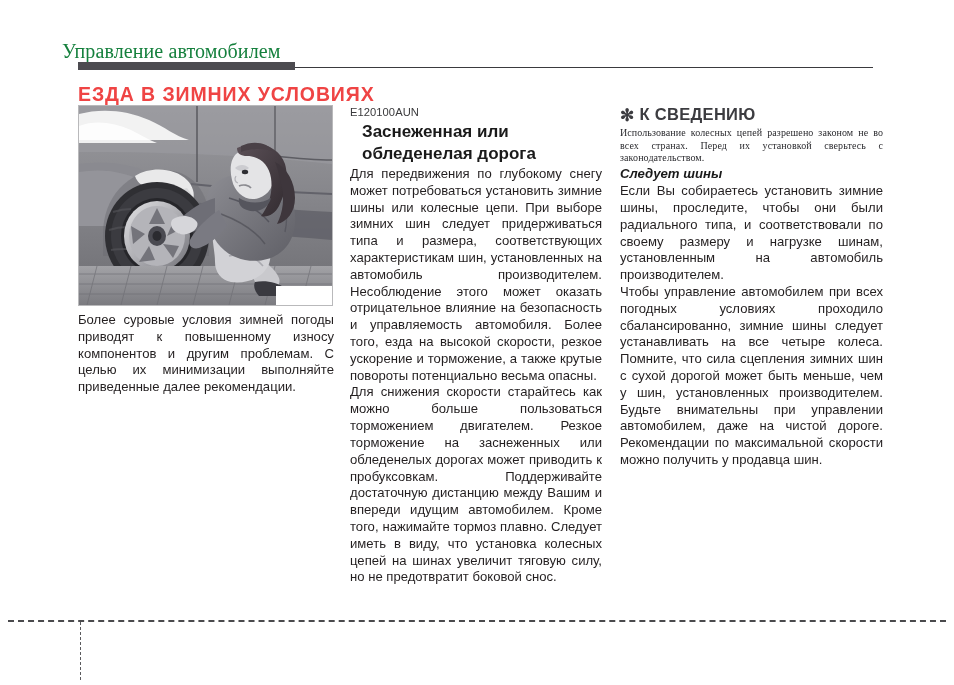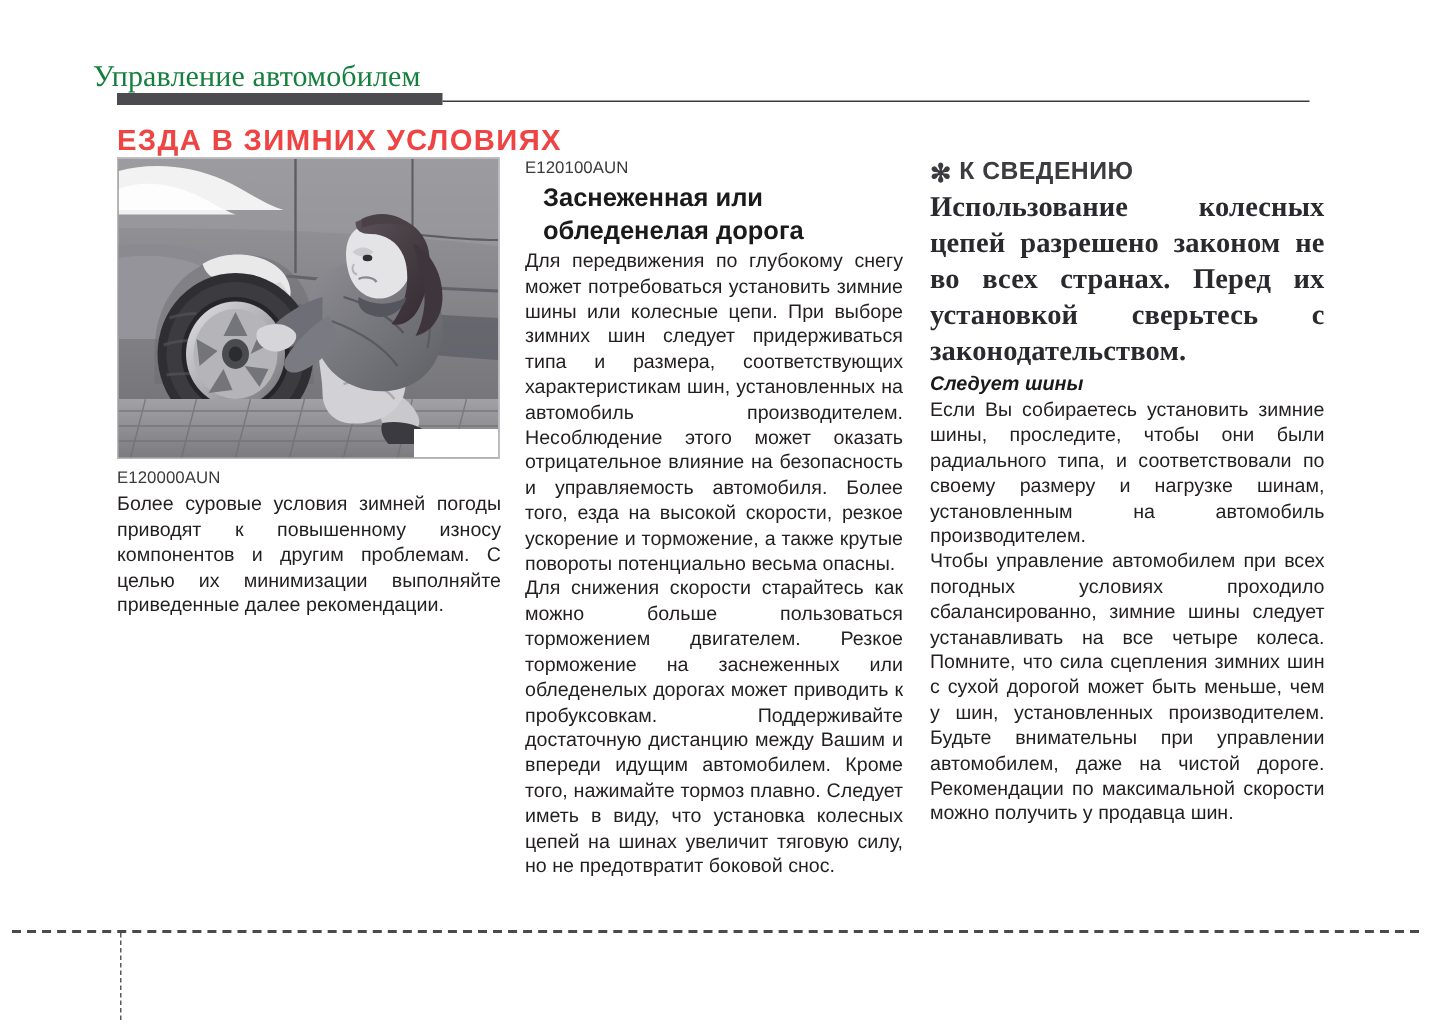--- a/index.html
+++ b/index.html
@@ -144,22 +144,22 @@
   }
   .note-head .asterisk {
     font-size: 17px;
     line-height: 1;
     position: relative;
     top: 1px;
   }
   p.note-body {
     margin: 0;
     font-family: "Liberation Serif", serif;
-    font-size: 19px;
-    font-weight: bold;
+    font-size: 10px;
+    font-weight: normal;
     line-height: 1.265;
     text-align: justify;
     color: #2a2a2e;
     letter-spacing: .1px;
   }
 
   
   .crop-h {
     position: absolute;
     left: 8px;
@@ -308,21 +308,20 @@
       <path d="M158,42 C178,32 200,40 206,58 C210,72 206,88 200,100 C196,108 188,112 182,110 C190,100 194,86 192,72 C190,58 180,50 168,50 C162,50 158,48 158,42 Z" fill="url(#hairGrad)"></path>
       <path d="M196,56 C208,62 216,76 216,92 C216,106 208,116 198,118 C204,106 206,92 202,78 C200,68 198,60 196,56 Z" fill="#3e363c"></path>
       <path d="M162,40 C174,34 188,36 196,46 C186,42 172,42 162,46 Z" fill="#4a4147"></path>
 
       <path d="M160,92 C170,98 182,98 192,92 C190,102 178,108 168,104 C162,102 159,98 160,92 Z" fill="#55555d"></path>
     </svg>
     <div class="corner-mask"></div>
   </div>
 
   <div class="fig-caption-block">
-    <div class="code">E120000AUN</div>
     <p class="body">Более суровые условия зимней погоды приводят к повышенному износу компонентов и другим проблемам. С целью их минимизации выполняйте приведенные далее рекомендации.</p>
   </div>
 </div>
 
 <div class="col col-mid">
   <div class="code">E120100AUN</div>
   <div class="sub-head">Заснеженная или обледенелая дорога</div>
   <p class="body">Для передвижения по глубокому снегу может потребоваться установить зимние шины или колесные цепи. При выборе зимних шин следует придерживаться типа и размера, соответствующих характеристикам шин, установленных на автомобиль производителем. Несоблюдение этого может оказать отрицательное влияние на безопасность и управляемость автомобиля. Более того, езда на высокой скорости, резкое ускорение и торможение, а также крутые повороты потенциально весьма опасны.</p>
   <p class="body">Для снижения скорости старайтесь как можно больше пользоваться торможением двигателем. Резкое торможение на заснеженных или обледенелых дорогах может приводить к пробуксовкам. Поддерживайте достаточную дистанцию между Вашим и впереди идущим автомобилем. Кроме того, нажимайте тормоз плавно. Следует иметь в виду, что установка колесных цепей на шинах увеличит тяговую силу, но не предотвратит боковой снос.</p>
 </div>

